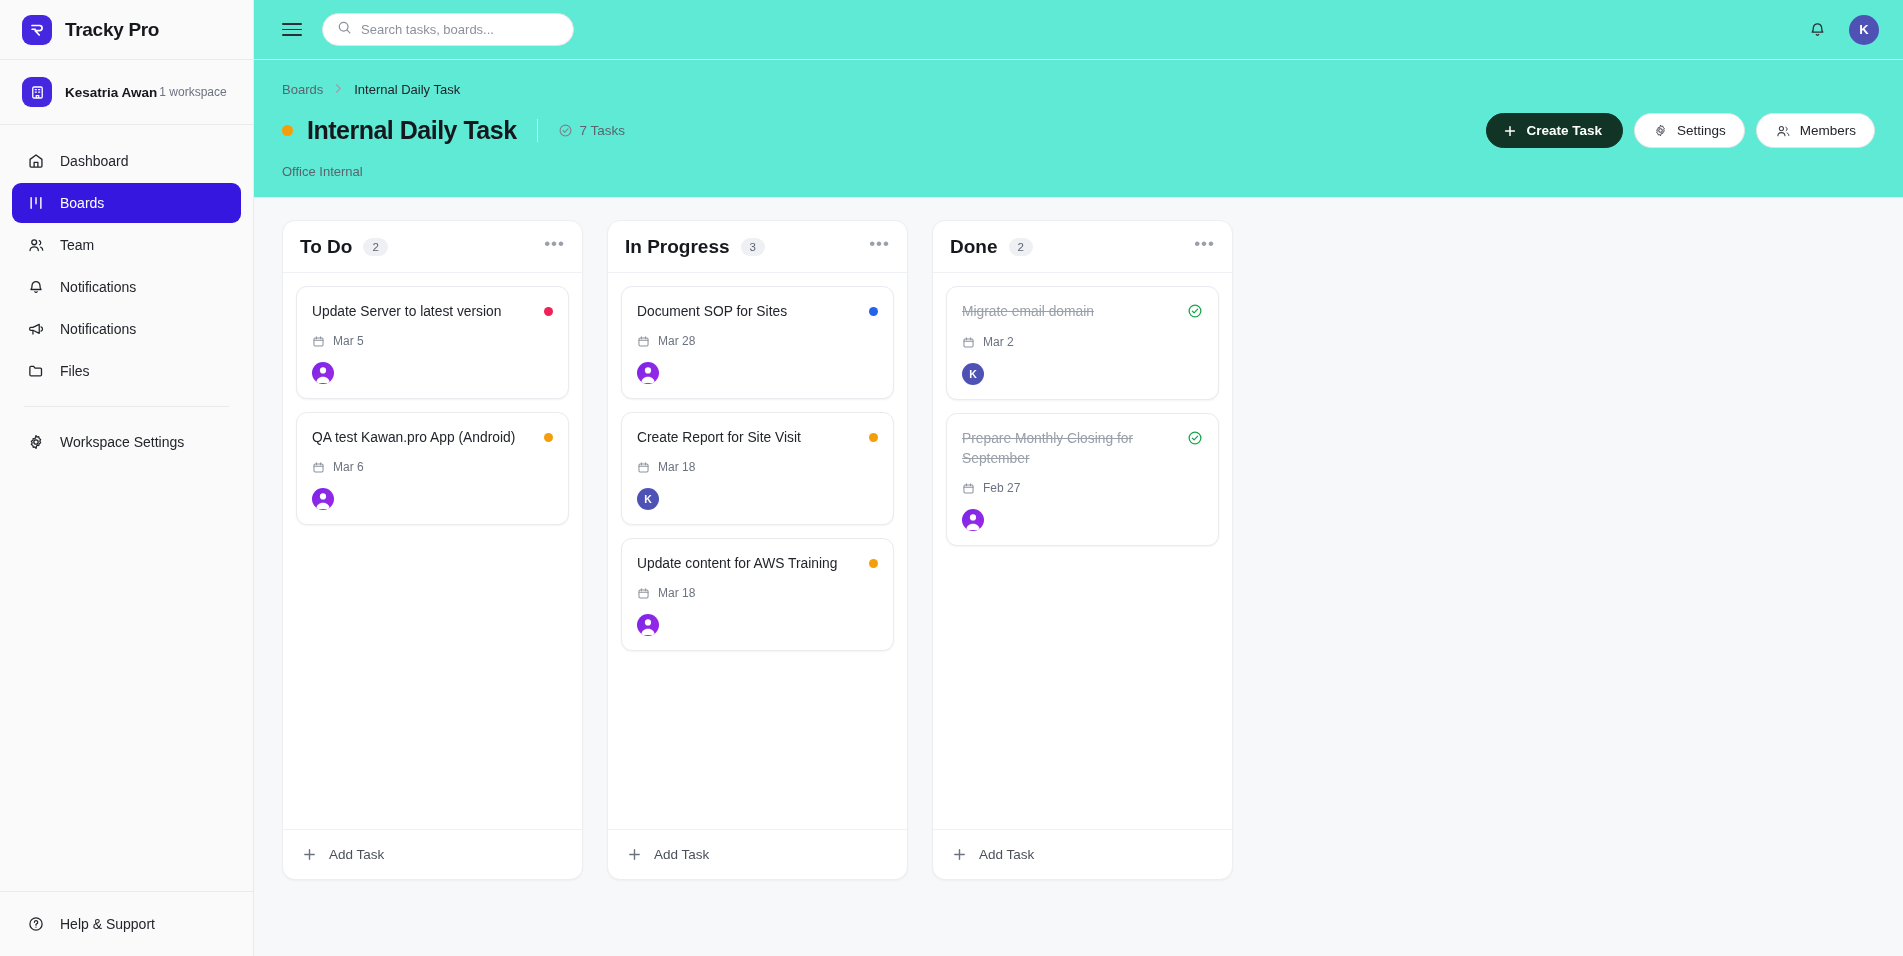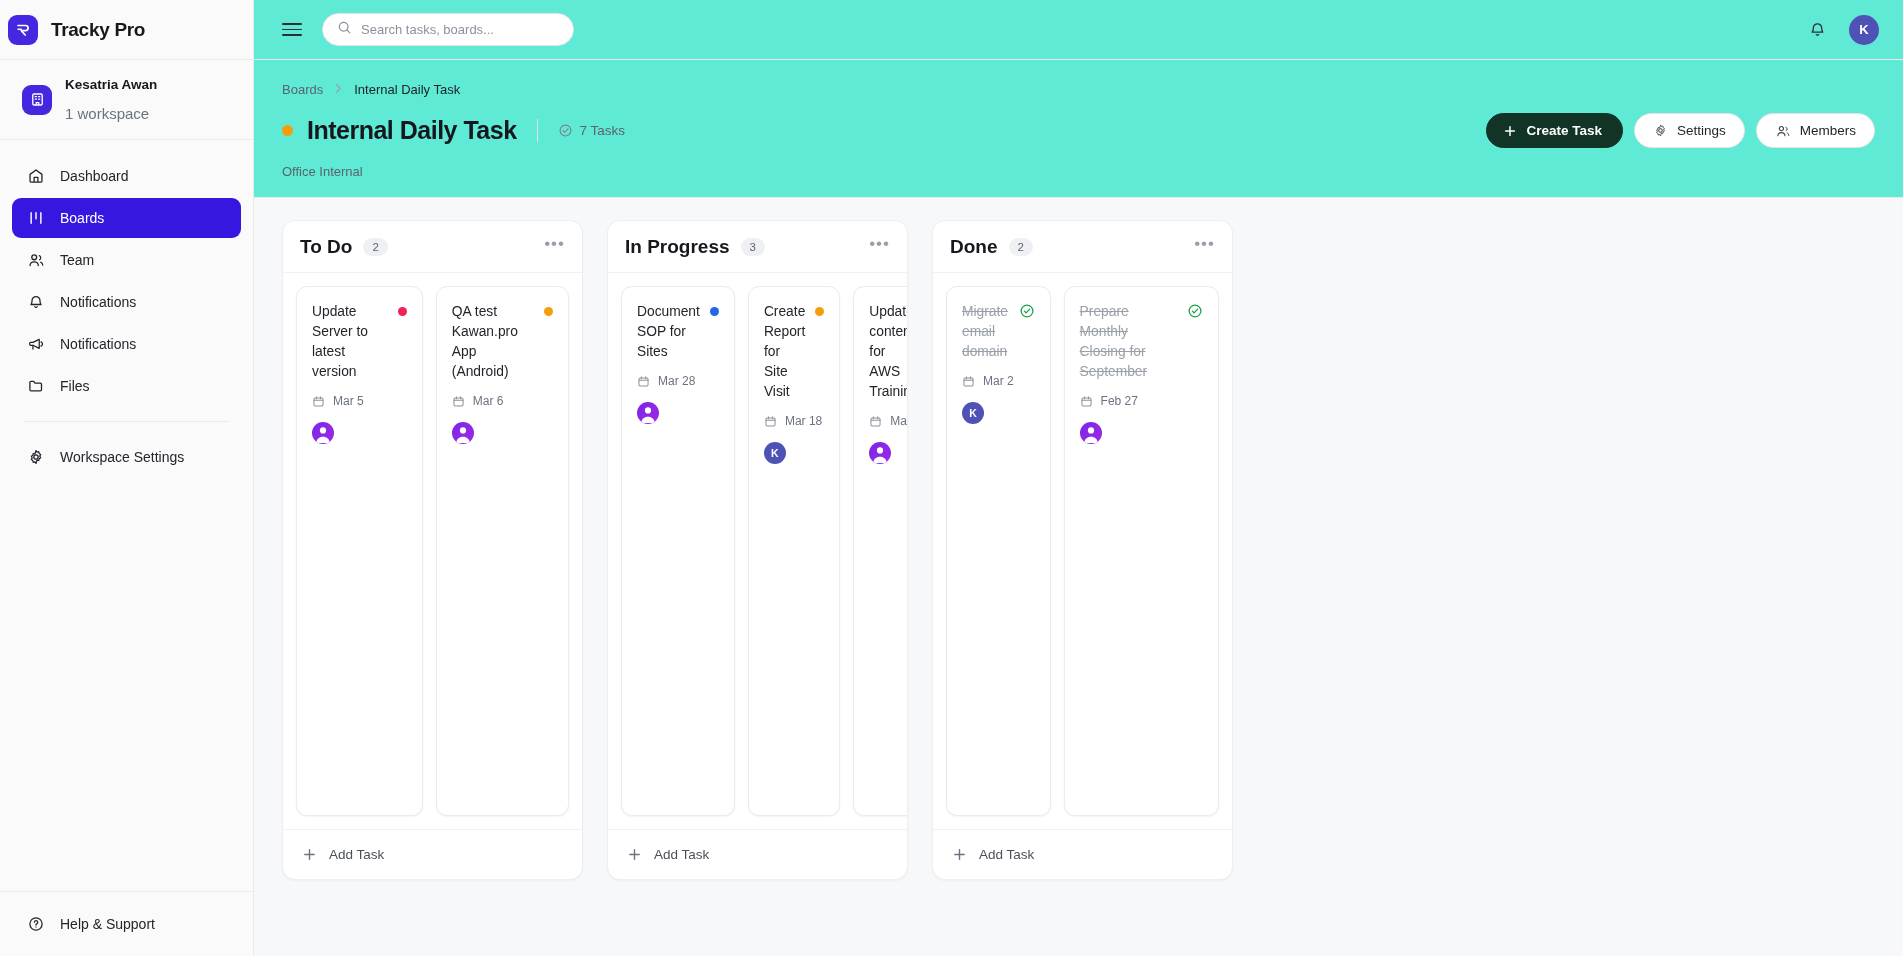--- a/index.html
+++ b/index.html
@@ -17,21 +17,21 @@
     width: 254px; height: 956px;
     background: #fafafa;
     border-right: 1px solid #e9eaec;
     display: flex; flex-direction: column;
     flex-shrink: 0;
     position: relative;
   }
   .brand {
     height: 60px;
     display: flex; align-items: center; gap: 13px;
-    padding: 0 8px;
+    padding: 0 22px;
     border-bottom: 1px solid #e9eaec;
   }
   .brand-logo {
     width: 30px; height: 30px; border-radius: 9px;
     background: #4527e0;
     display: flex; align-items: center; justify-content: center;
     flex-shrink: 0;
   }
   .brand-name {
     font-size: 19px; font-weight: bold; color: #16181d; letter-spacing: -0.3px;
@@ -41,23 +41,23 @@
     display: flex; align-items: center; gap: 13px;
     padding: 17px 22px 17px 22px;
     border-bottom: 1px solid #e9eaec;
   }
   .ws-avatar {
     width: 30px; height: 30px; border-radius: 9px;
     background: #4527e0;
     display: flex; align-items: center; justify-content: center;
     flex-shrink: 0;
   }
-  .ws-text { display: flex; flex-direction: column; gap: 2px; justify-content: flex-end; }
+  .ws-text { display: flex; flex-direction: row; gap: 2px; justify-content: flex-end; }
   .ws-name { font-size: 13.5px; font-weight: bold; color: #16181d; }
-  .ws-sub { font-size: 15px; color: #6b7280; margin-top: 11px; }
+  .ws-sub { font-size: 12px; color: #6b7280; }
 
   .nav { padding: 16px 12px 0 12px; display: flex; flex-direction: column; gap: 2px; }
   .nav-item {
     display: flex; align-items: center; gap: 15px;
     height: 40px; padding: 0 14px;
     border-radius: 9px;
     font-size: 14px; color: #22252b;
     cursor: pointer;
   }
   .nav-item .ico { width: 19px; height: 19px; display:flex; align-items:center; justify-content:center; flex-shrink:0; }
@@ -158,21 +158,21 @@
   .col-title { font-size: 19px; font-weight: bold; color: #16181d; }
   .col-count {
     margin-left: 11px;
     background: #eef0f4; color: #5d636e;
     font-size: 11.5px;
     border-radius: 10px; padding: 3px 9px;
     min-width: 22px; text-align: center;
   }
   .col-menu { margin-left: auto; color: #9aa0a9; font-size: 17px; letter-spacing: 1px; cursor: pointer; line-height: 1; padding-bottom: 6px; }
 
-  .col-body { flex: 1; padding: 13px; display: flex; gap: 13px; overflow: hidden; }
+  .col-body { flex: 1; padding: 13px; display: flex; flex-direction: column; gap: 13px; overflow: hidden; }
 
   .card {
     background: #ffffff;
     border: 1px solid #e9ebef;
     border-radius: 11px;
     padding: 15px 15px 14px 15px;
     box-shadow: 0 1px 2px rgba(16,24,40,0.05);
     cursor: pointer;
   }
   .card-top { display: flex; align-items: flex-start; gap: 10px; }

